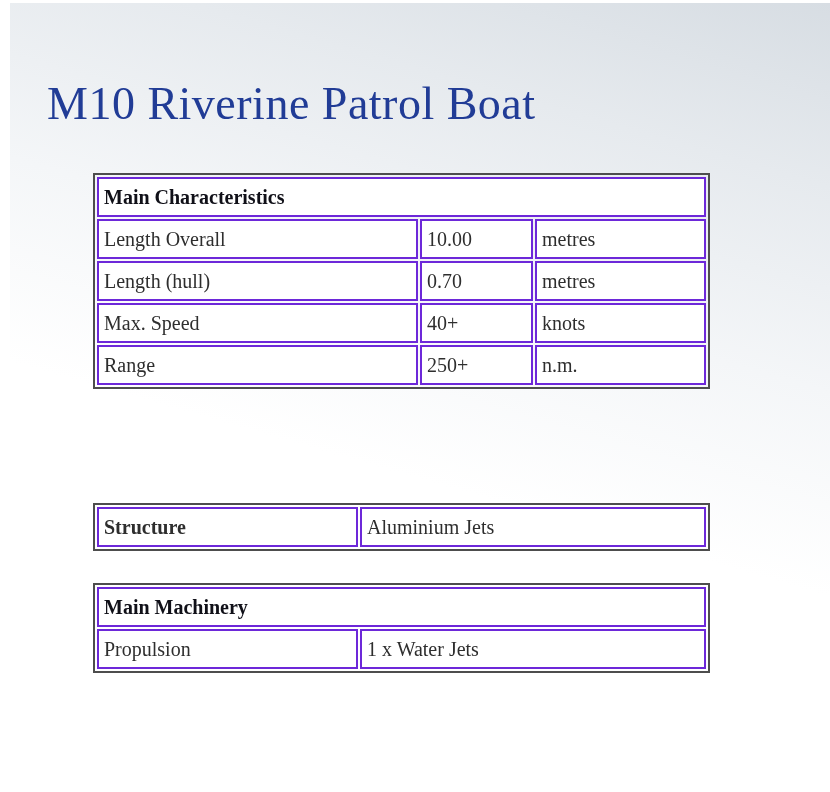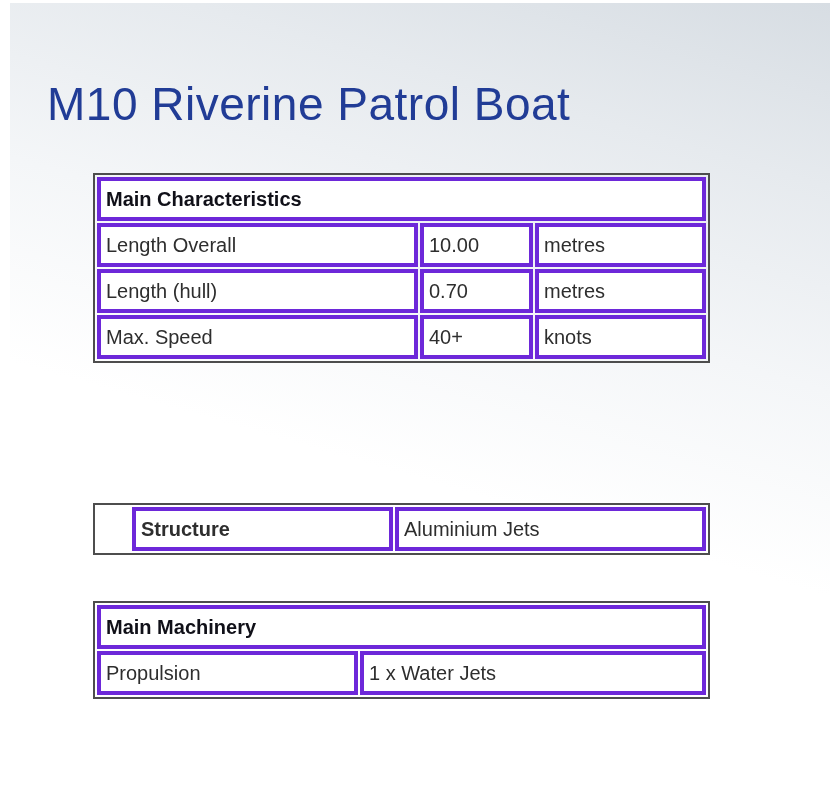--- a/index.html
+++ b/index.html
@@ -6,21 +6,21 @@
     margin: 0;
     padding: 0;
     background: #ffffff;
   }
   #screen {
     position: relative;
     width: 830px;
     height: 792px;
     overflow: hidden;
     background: #ffffff;
-    font-family: Liberation Sans, sans-serif;
+    font-family: Liberation Serif, serif;
   }
   
   #backdrop {
     position: absolute;
     left: 10px;
     top: 3px;
     right: 0;
     bottom: 0;
     background: linear-gradient(196deg,
                 #d7dde3 0%,
@@ -44,25 +44,25 @@
     position: absolute;
     left: 93px;
     width: 617px;
     border-collapse: separate;
     border-spacing: 2px;
     border: 2px solid #4d4d4d;
     table-layout: fixed;
     background: transparent;
   }
   #table-main-characteristics { top: 173px; }
-  #table-structure            { top: 503px; padding-left: 35px; }
-  #table-main-machinery       { top: 601px; }
+  #table-structure            { top: 503px; }
+  #table-main-machinery       { top: 583px; }
 
   table.spec td {
-    border: 4px solid #6d28d9;
+    border: 2px solid #6d28d9;
     background: #ffffff;
     height: 36px;
     padding: 0 4px 0 5px;
     font-size: 20px;
     color: #2e2e2e;
     vertical-align: middle;
     overflow: hidden;
     white-space: nowrap;
   }
   table.spec td.hdr {
@@ -100,20 +100,25 @@
       <tr>
         <td>Length (hull)</td>
         <td>0.70</td>
         <td>metres</td>
       </tr>
       <tr>
         <td>Max. Speed</td>
         <td>40+</td>
         <td>knots</td>
       </tr>
+      <tr>
+        <td>Range</td>
+        <td>250+</td>
+        <td>n.m.</td>
+      </tr>
     </tbody>
   </table>
 
   <table id="table-structure" class="spec">
     <colgroup>
         <col style="width:261px">
         <col>
       </colgroup>
     <tbody>
       <tr>

